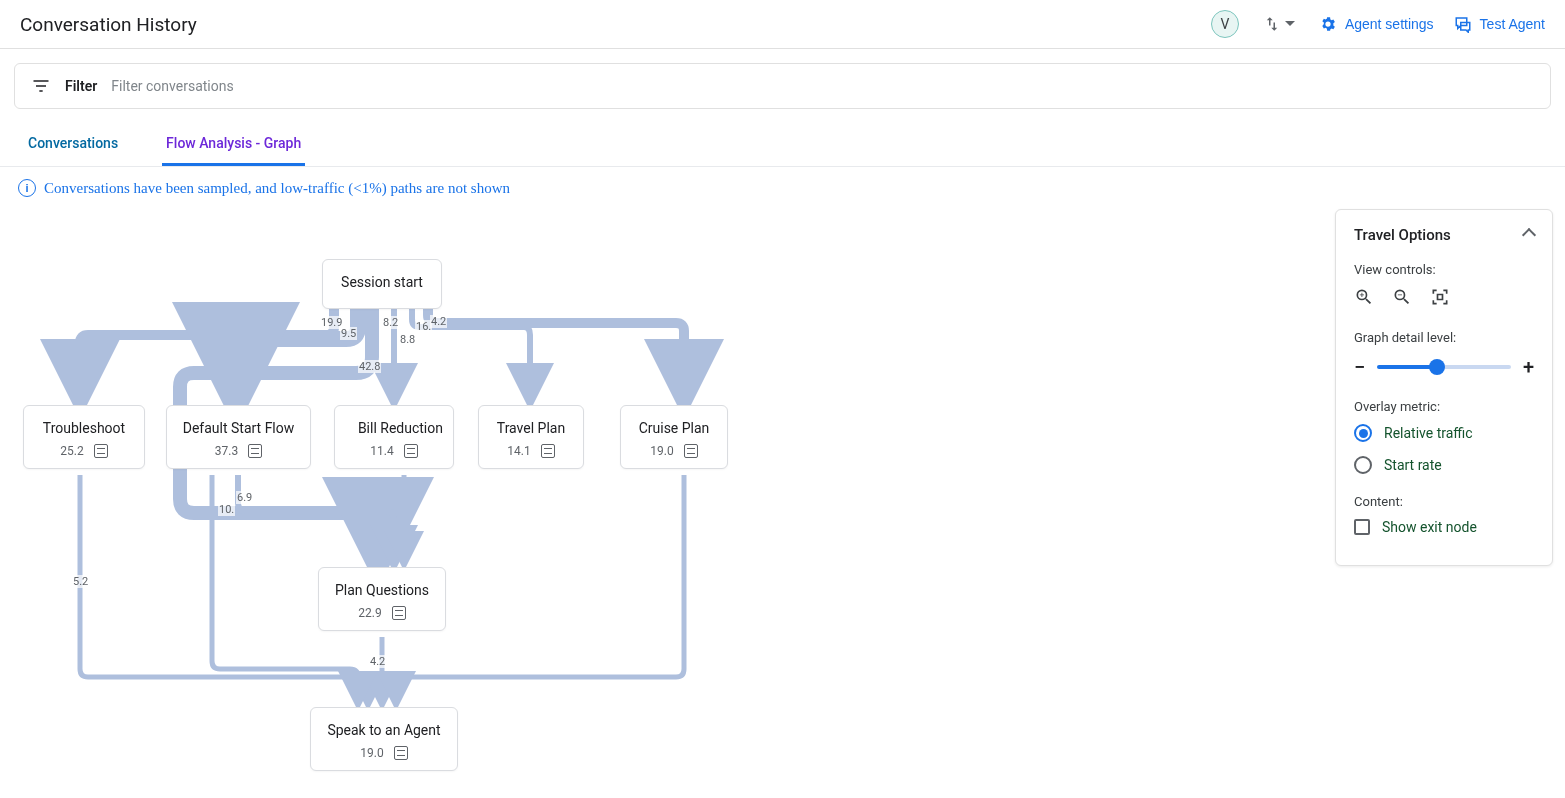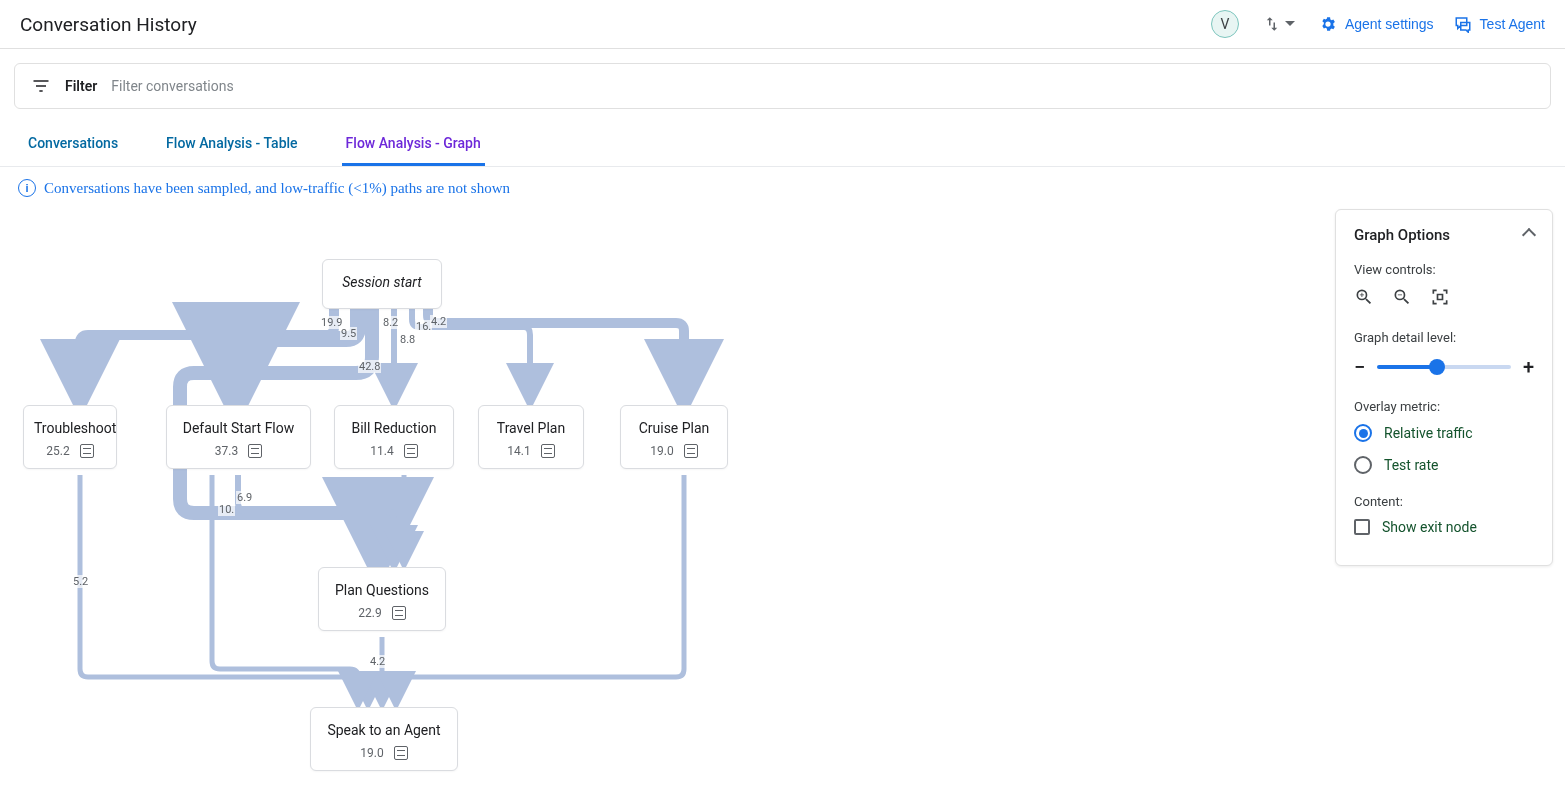--- a/index.html
+++ b/index.html
@@ -82,21 +82,20 @@
 <div class="filter-bar">
   <svg width="20" height="20" viewBox="0 0 24 24">
       <path fill="#202124" d="M3 5h18v2H3V5zm3 6h12v2H6v-2zm4 6h4v2h-4v-2z"></path>
     </svg>
   <span class="filter-label">Filter</span>
   <span class="filter-placeholder">Filter conversations</span>
 </div>
 
 <div class="tabs">
   <div class="tab">Conversations</div>
-  <div class="tab">Flow Analysis - Table</div>
   <div class="tab active">Flow Analysis - Graph</div>
 </div>
 
 <div class="info-bar">
   <span class="info-icon">i</span>
   <span>Conversations have been sampled, and low-traffic (&lt;1%) paths are not shown</span>
 </div>
 
 <div class="canvas-wrap">
 
@@ -128,38 +127,38 @@
 
       <path d="M684 266 V460 Q684 468 676 468 H404 Q396 468 396 476 V492" stroke-width="5" marker-end="url(#ah)"></path>
 
       <path d="M212 266 V452 Q212 460 220 460 H350 Q358 460 358 468 V492" stroke-width="5" marker-end="url(#ah)"></path>
 
       <path d="M404 266 V352" stroke-width="5" marker-end="url(#ah)"></path>
     </g>
   </svg>
 
   <div class="flow-canvas" id="flow-canvas">
-      <div class="flow-node" style="left: 322px; top: 50px; width: 120px; font-style: italic;">
+      <div class="flow-node" style="left: 322px; top: 50px; width: 120px;">
         <div class="node-title">Session start</div>
       </div>
-      <div class="flow-node" style="left: 23px; top: 196px; width: 94px;">
+      <div class="flow-node" style="left: 23px; top: 196px; width: 122px;">
         <div class="node-title">Troubleshoot</div>
         <div class="node-meta">
           <span class="node-val">25.2</span>
           <span class="node-icon"></span>
         </div>
       </div>
       <div class="flow-node" style="left: 166px; top: 196px; width: 145px;">
         <div class="node-title">Default Start Flow</div>
         <div class="node-meta">
           <span class="node-val">37.3</span>
           <span class="node-icon"></span>
         </div>
       </div>
-      <div class="flow-node" style="left: 334px; top: 196px; width: 120px;">
+      <div class="flow-node" style="left: 334px; top: 196px; width: 120px; text-align: right;">
         <div class="node-title">Bill Reduction</div>
         <div class="node-meta">
           <span class="node-val">11.4</span>
           <span class="node-icon"></span>
         </div>
       </div>
       <div class="flow-node" style="left: 478px; top: 196px; width: 106px;">
         <div class="node-title">Travel Plan</div>
         <div class="node-meta">
           <span class="node-val">14.1</span>
@@ -198,21 +197,21 @@
       <span class="edge-label" style="left: 415px; top: 111px;">16.</span>
       <span class="edge-label" style="left: 430px; top: 106px;">4.2</span>
       <span class="edge-label" style="left: 236px; top: 282px;">6.9</span>
       <span class="edge-label" style="left: 218px; top: 294px;">10.</span>
       <span class="edge-label" style="left: 72px; top: 366px;">5.2</span>
       <span class="edge-label" style="left: 369px; top: 446px;">4.2</span>
     </div>
 
   <div class="options-panel">
     <div class="panel-header">
-      <div class="panel-title">Graph Options</div>
+      <div class="panel-title">Travel Options</div>
       <span class="chev"></span>
     </div>
     <div class="panel-section">
       <div class="panel-label">View controls:</div>
       <div class="view-controls">
         <button class="vc-btn"><svg width="20" height="20" viewBox="0 0 24 24">
               <path fill="#3c4043" d="M15.5 14h-.79l-.28-.27A6.47 6.47 0 0016 9.5 6.5 6.5 0 109.5 16a6.47 6.47 0 004.23-1.57l.27.28v.79l5 5L20.5 19l-5-5zM9.5 14A4.5 4.5 0 1114 9.5 4.5 4.5 0 019.5 14zM10 7H9v2H7v1h2v2h1v-2h2V9h-2V7z"></path>
             </svg></button>
         <button class="vc-btn"><svg width="20" height="20" viewBox="0 0 24 24">
               <path fill="#3c4043" d="M15.5 14h-.79l-.28-.27A6.47 6.47 0 0016 9.5 6.5 6.5 0 109.5 16a6.47 6.47 0 004.23-1.57l.27.28v.79l5 5L20.5 19l-5-5zM9.5 14A4.5 4.5 0 1114 9.5 4.5 4.5 0 019.5 14zM7 9h5v1H7V9z"></path>
@@ -234,21 +233,21 @@
       </div>
     </div>
     <div class="panel-section">
       <div class="panel-label">Overlay metric:</div>
       <div class="radio-row">
         <span class="radio checked"></span>
         <span>Relative traffic</span>
       </div>
       <div class="radio-row">
         <span class="radio"></span>
-        <span>Test rate</span>
+        <span>Start rate</span>
       </div>
     </div>
     <div class="panel-section" style="margin-bottom:4px;">
       <div class="panel-label">Content:</div>
       <div class="check-row">
         <span class="checkbox"></span>
         <span>Show exit node</span>
       </div>
     </div>
   </div>

